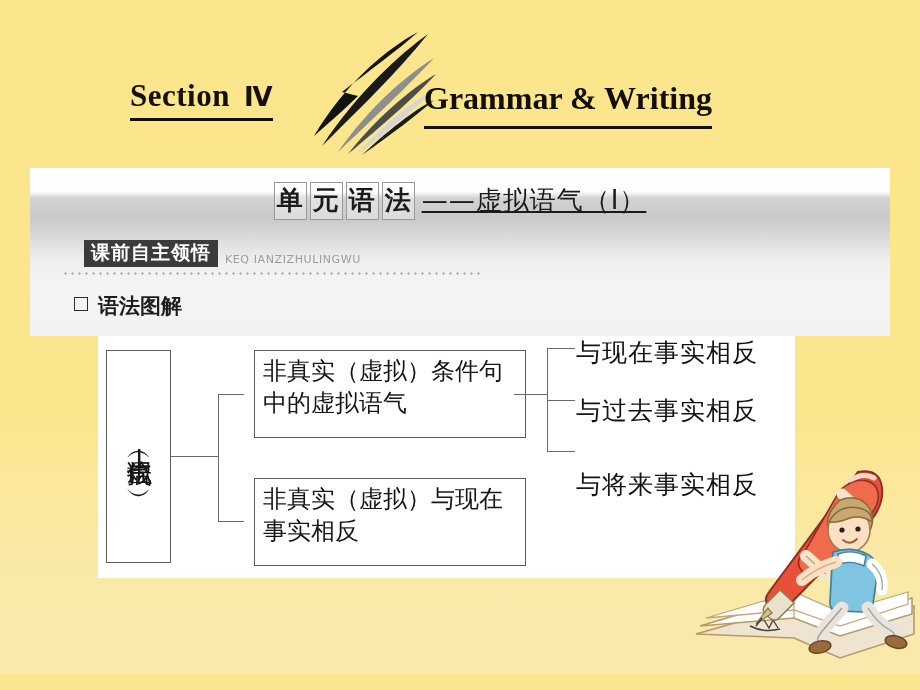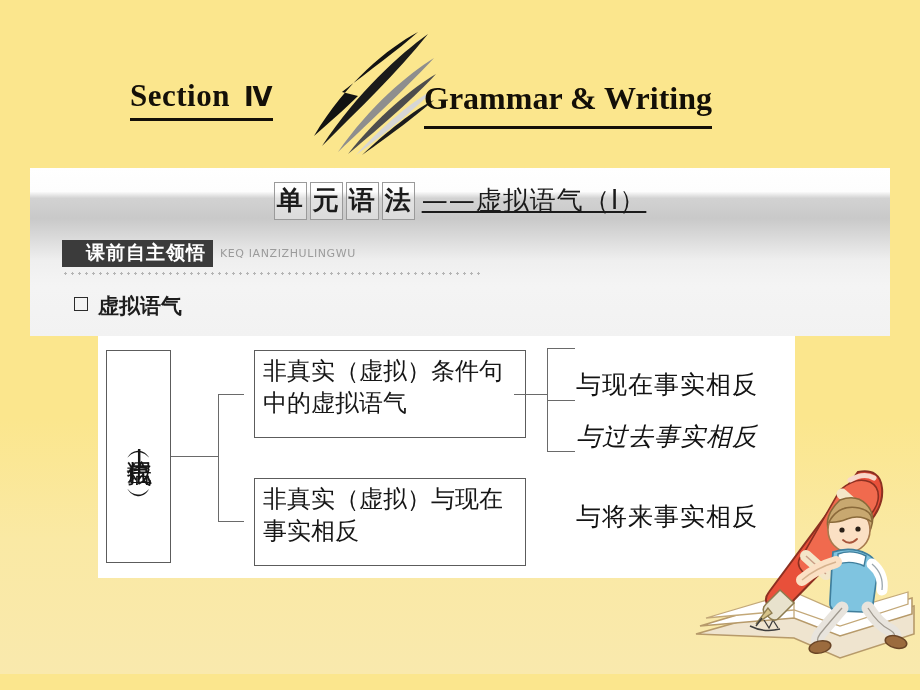--- a/index.html
+++ b/index.html
@@ -102,26 +102,27 @@
     display: flex;
     align-items: flex-end;
   }
   .ribbon-box {
     background: #3b3b3b;
     color: #ffffff;
     font-family: "DejaVu Sans", "Liberation Sans", sans-serif;
     font-size: 19px;
     font-weight: bold;
     letter-spacing: 1px;
-    padding: 2px 7px 3px 24px;
+    padding: 2px 7px 3px 7px;
     line-height: 1.15;
+    margin-left: 22px;
   }
   .ribbon-pinyin {
     margin-left: 7px;
-    margin-bottom: 7px;
+    margin-bottom: 1px;
     font-family: "DejaVu Sans", "Liberation Sans", sans-serif;
     font-size: 11px;
     color: #9b9b9b;
     letter-spacing: 0.6px;
     white-space: nowrap;
   }
   .dotted-rule {
     position: absolute;
     left: 32px; top: 104px;
     width: 418px;
@@ -199,24 +200,23 @@
   .node-branch.b2 { top: 142px; }
 
   .leaf {
     position: absolute;
     left: 478px;
     font-family: "DejaVu Sans", "Liberation Sans", sans-serif;
     font-size: 25px;
     color: #131313;
     white-space: nowrap;
     letter-spacing: 1px;
-    margin-top: 32px;
   }
   .leaf.l1 { top: 0px; }
-  .leaf.l2 { top: 52px; font-style: italic; }
+  .leaf.l2 { top: 58px; }
   .leaf.l3 { top: 132px; }
 
   
   .ln { position: absolute; background: #6a6a6a; }
 
   
   .illus {
     position: absolute;
     left: 690px; top: 438px;
     width: 228px; height: 252px;
@@ -251,21 +251,21 @@
       <span class="boxed">单</span><span class="boxed">元</span><span class="boxed">语</span><span class="boxed">法</span><span class="tail">——虚拟语气（Ⅰ）</span>
     </div>
 
     <div class="ribbon">
       <div class="ribbon-box">课前自主领悟</div>
       <div class="ribbon-pinyin">KEQ IANZIZHULINGWU</div>
     </div>
     <div class="dotted-rule"></div>
 
     <div class="sub-heading">
-      <span class="bullet"></span><span>虚拟语气</span>
+      <span class="bullet"></span><span>语法图解</span>
     </div>
   </div>
 
   <div class="panel-diagram"></div>
 
   <div class="diagram">
 
     <div class="node node-root">
       <span class="vert">虚拟语气（Ⅰ）</span>
     </div>

